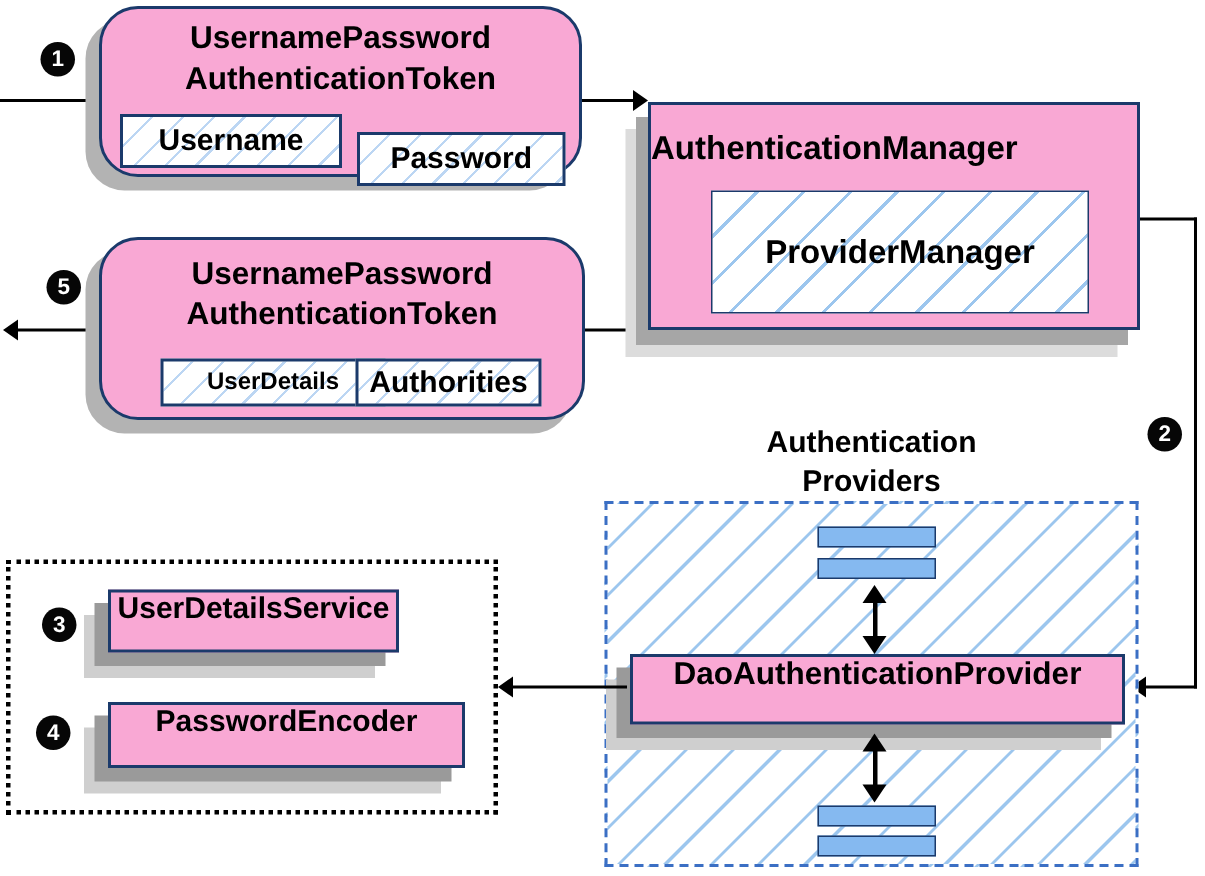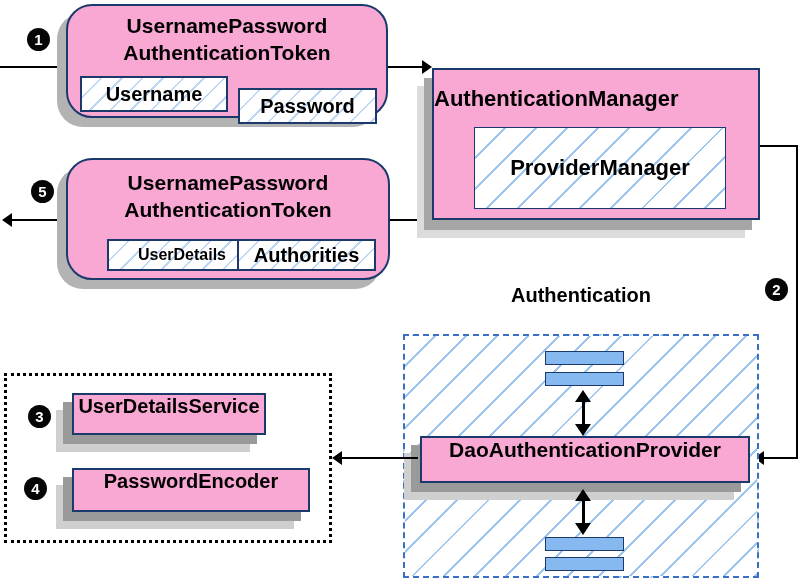--- a/index.html
+++ b/index.html
@@ -92,25 +92,26 @@
     <div style="font-size:22px;font-weight:bold;margin-top:16px;">AuthenticationManager</div>
     <div class="abs hatch-sm hatch-lg" style="left:40px;top:57px;width:252px;height:82px;font-size:22px;border-width:1.5px;">ProviderManager</div>
   </div>
 
   <div class="abs node rounded" style="left:66px;top:158px;width:324px;height:122px;z-index:2;flex-direction:column;justify-content:flex-start;">
     <div class="token-title" style="margin-top:10px;">
       <span>UsernamePassword</span>
       <span>AuthenticationToken</span>
     </div>
     <div class="abs hatch-sm" style="left:11px;top:79px;width:150px;height:32px;font-size:16px;margin-left:28px;">UserDetails</div>
-    <div class="abs hatch-sm" style="left:169px;top:79px;width:139px;height:32px;font-size:20px;">Authorities</div>
+    <div class="abs hatch-sm" style="left:169px;top:79px;width:124px;height:32px;font-size:20px;">Authorities</div>
   </div>
 
   <div class="abs group-title" style="left:403px;top:262px;width:356px;">
     <span style="display:block;margin-top:20px;">Authentication</span>
+    <span style="display:block;">Providers</span>
   </div>
 
   <div class="abs dashed-box hatch-lg" style="left:403px;top:334px;width:356px;height:244px;z-index:2;">
     <div class="abs bar" style="left:140px;top:15px;width:79px;height:14px;"></div>
     <div class="abs bar" style="left:140px;top:36px;width:79px;height:14px;"></div>
 
     <div class="abs dbl-arrow" style="left:170px;top:54px;">
       <div class="shaft"></div>
       <div class="up"></div>
       <div class="down"></div>

